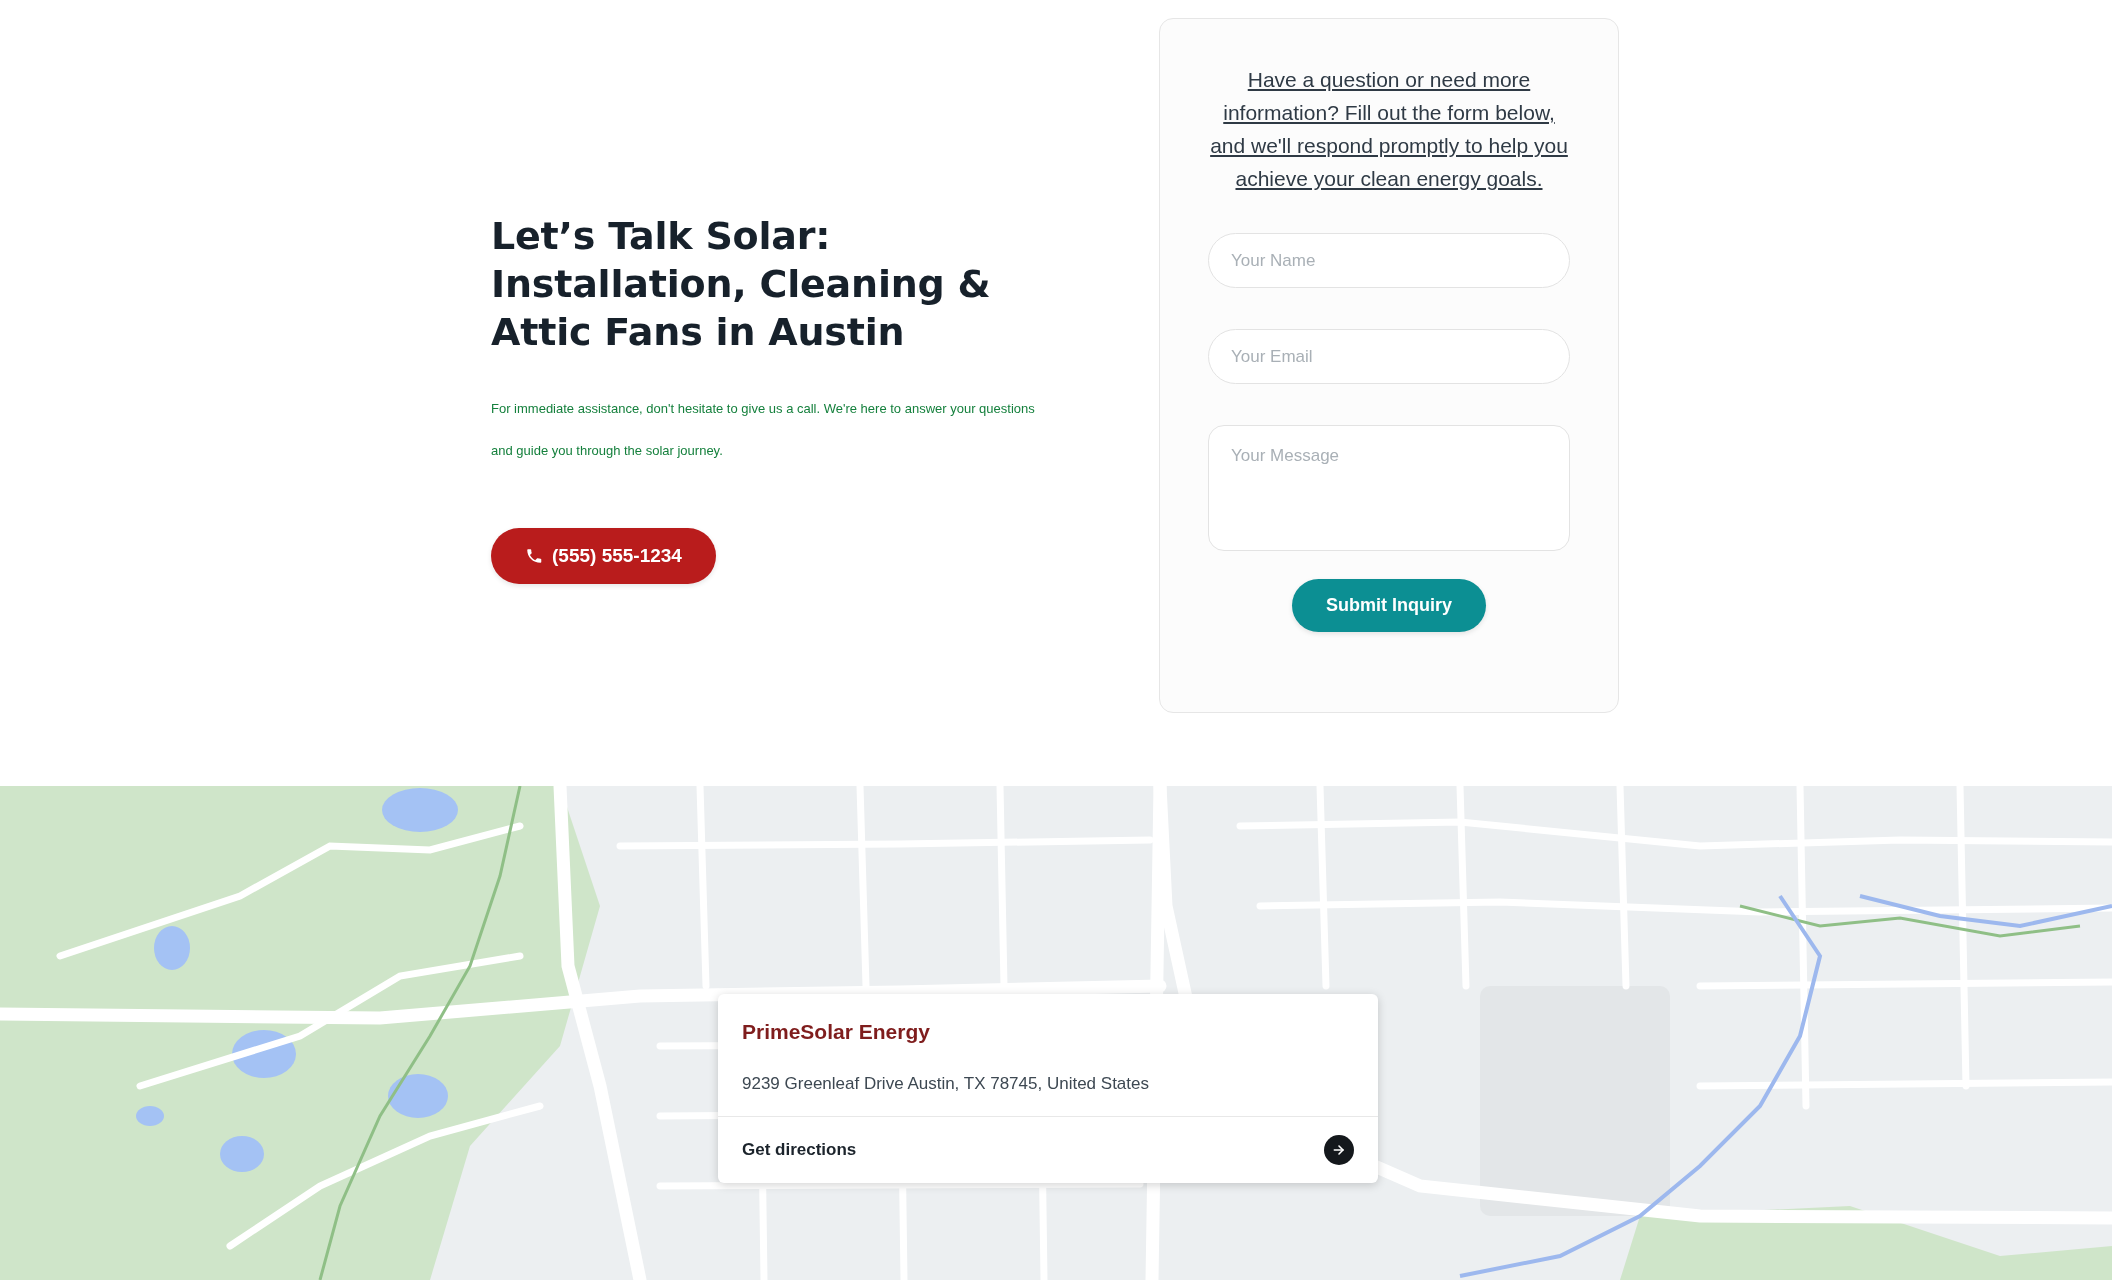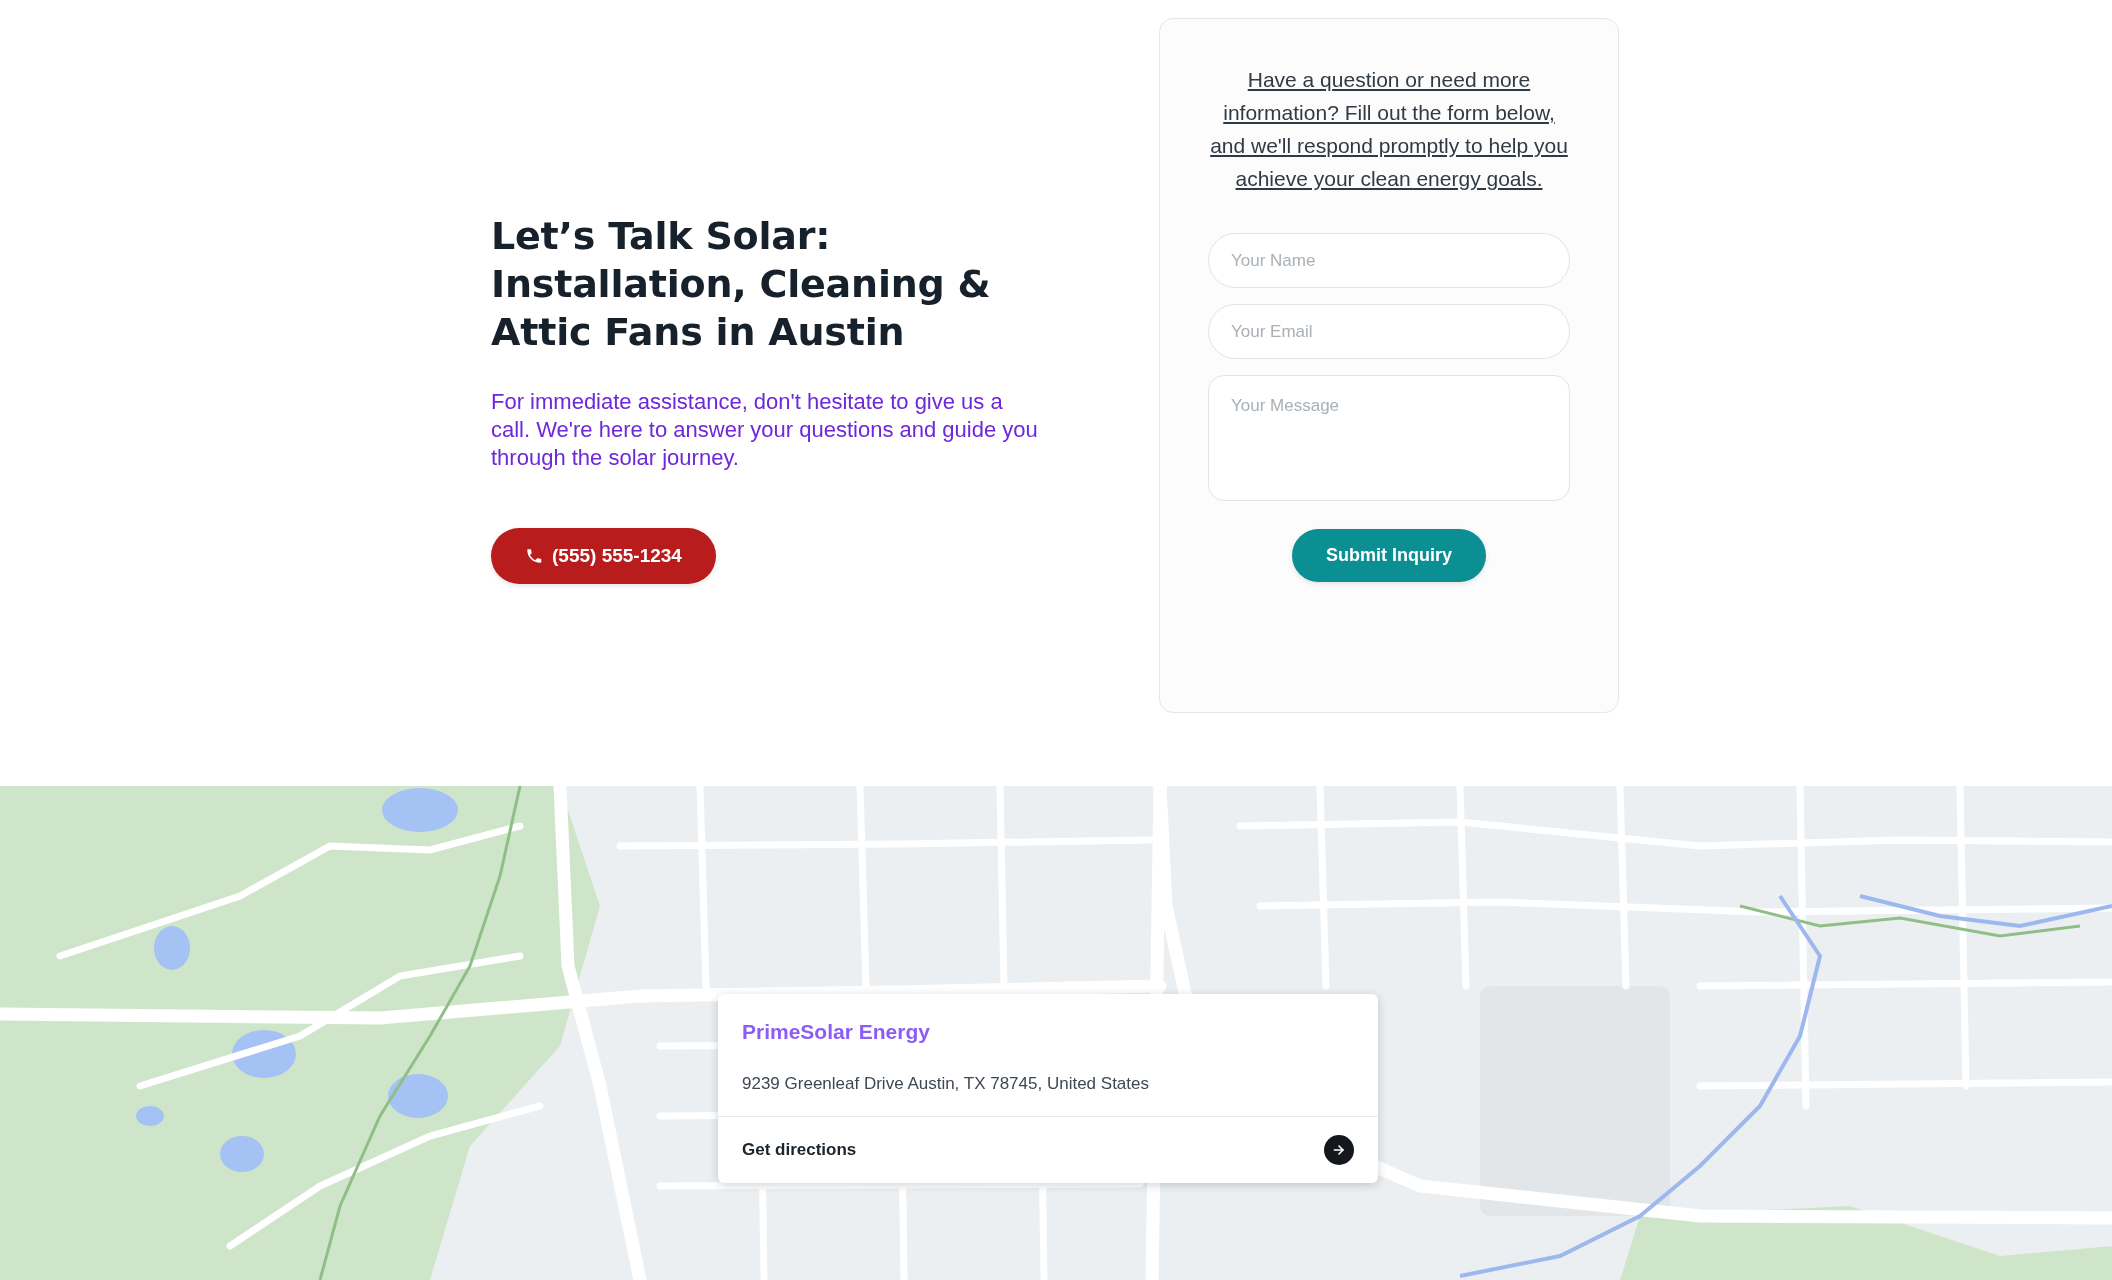--- a/index.html
+++ b/index.html
@@ -41,23 +41,23 @@
     font-weight: 700;
     font-size: 38px;
     line-height: 48px;
     color: #17212b;
     letter-spacing: -0.2px;
     margin: 0 0 32px 0;
     width: 520px;
   }
 
   .contact-body {
-    font-size: 22px;
-    line-height: 28px;
-    color: #6d28d9;
+    font-size: 13px;
+    line-height: 42px;
+    color: #15803d;
     margin: 0 0 40px 0;
     width: 552px;
   }
 
   .phone-button {
     display: inline-flex;
     align-items: center;
     gap: 9px;
     background: #b91c1c;
     color: #ffffff;
@@ -98,21 +98,21 @@
   .field {
     display: block;
     width: 100%;
     border: 1px solid #e3e3e3;
     border-radius: 30px;
     background: #ffffff;
     padding: 0 22px;
     height: 55px;
     font-size: 17px;
     color: #303a43;
-    margin-bottom: 16px;
+    margin-bottom: 41px;
     outline: none;
     font-family: "Liberation Sans", sans-serif;
   }
   .field::placeholder { color: #a9b0b6; }
 
   textarea.field {
     height: 126px;
     border-radius: 16px;
     padding: 18px 22px;
     resize: none;
@@ -156,21 +156,21 @@
     width: 660px;
     background: #ffffff;
     border-radius: 6px;
     box-shadow: 0 2px 10px rgba(0,0,0,0.18);
     overflow: hidden;
   }
   .map-card-body { padding: 26px 24px 22px 24px; }
   .map-card-title {
     font-size: 21px;
     font-weight: 700;
-    color: #8b5cf6;
+    color: #7f1d1d;
     margin: 0 0 30px 0;
   }
   .map-card-address {
     font-size: 17px;
     color: #3d4852;
     margin: 0;
   }
   .map-card-footer {
     border-top: 1px solid #e8e8e8;
     padding: 18px 24px;

